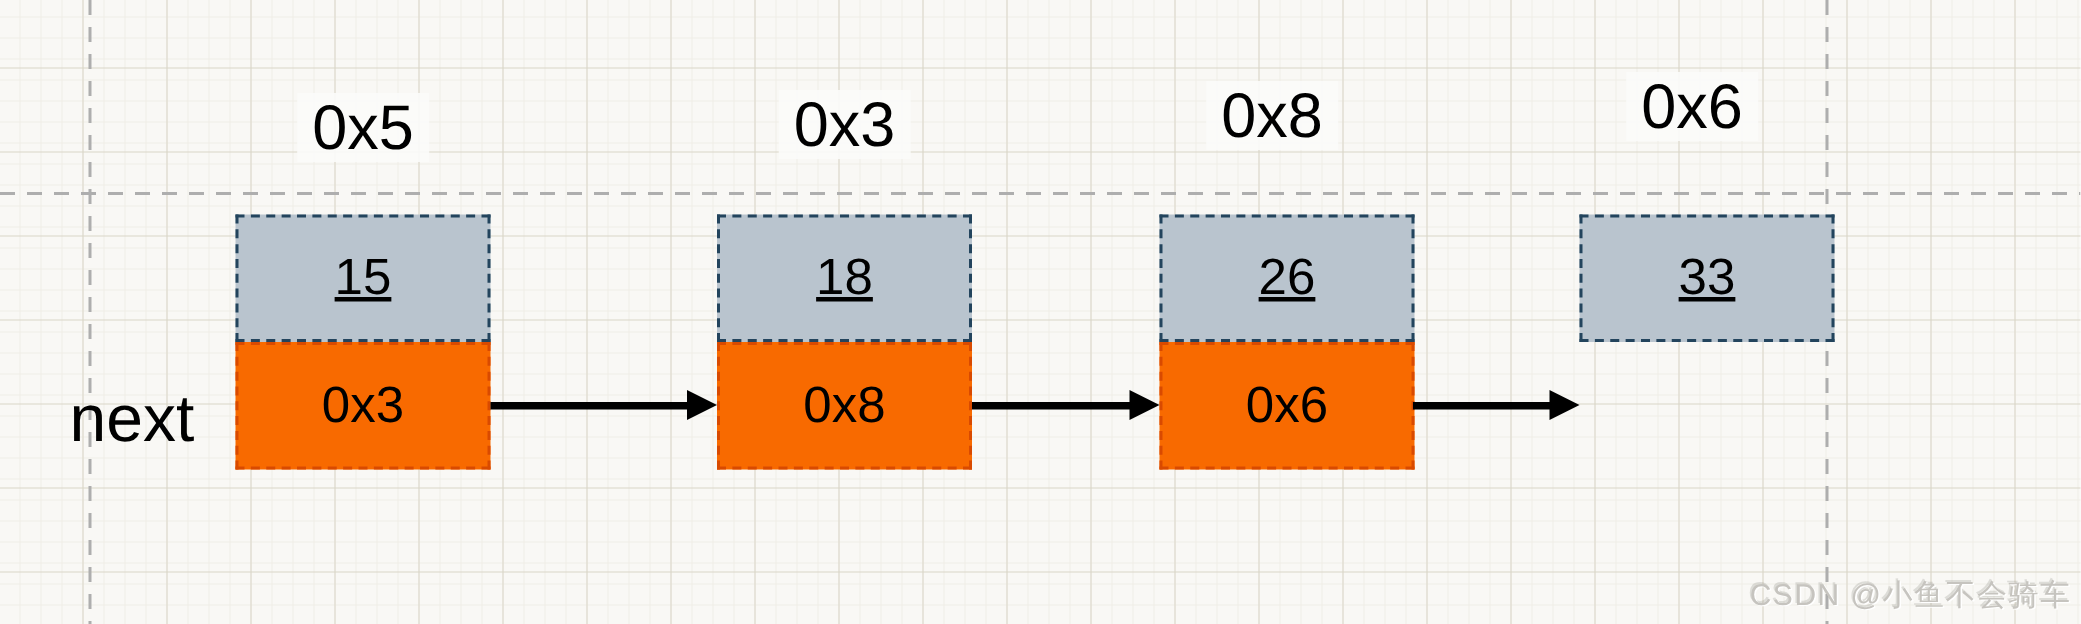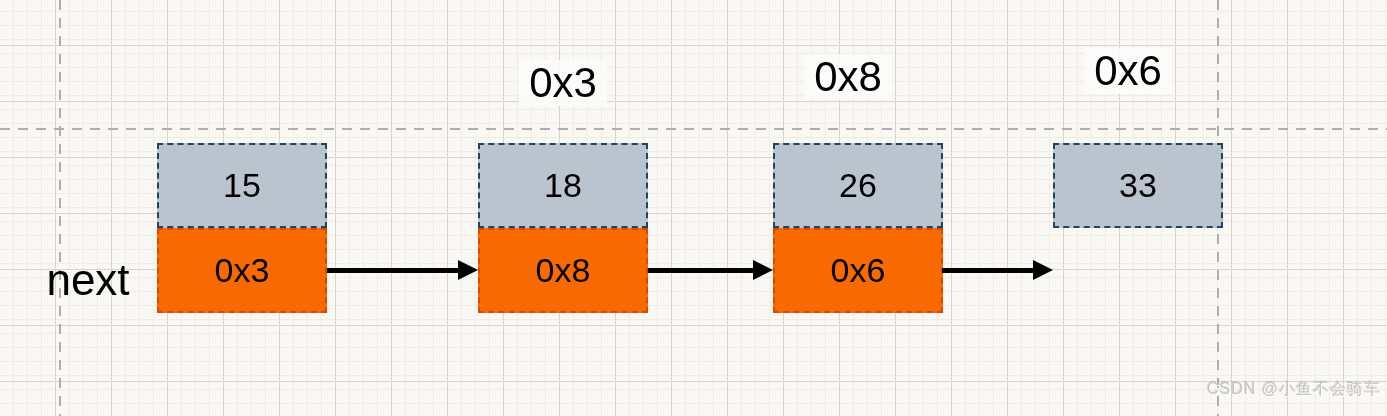--- a/index.html
+++ b/index.html
@@ -68,20 +68,21 @@
     height: 85px;
     display: flex;
     align-items: center;
     justify-content: center;
     font-size: 34px;
     color: #000;
   }
   .cell.date {
     background: var(--date_fill, #b9c4ce);
     border: 2px dashed var(--date_border, #23445d);
+    text-decoration: underline;
   }
   .cell.next {
     background: var(--next_fill, #f86a00);
     border: 2px dashed var(--next_border, #d94a00);
   }
 
   
   .arrow-line {
     position: absolute;
     top: 268px;
@@ -94,39 +95,40 @@
     width: 0; height: 0;
     border-left: 20px solid var(--arrow, #000);
     border-top: 10px solid transparent;
     border-bottom: 10px solid transparent;
   }
 
   
   .watermark {
     position: absolute;
     right: 6px;
-    bottom: 16px;
-    font-size: 16px;
+    bottom: 6px;
+    font-size: 20px;
     letter-spacing: 1px;
     color: #c6c4bf;
     text-shadow: 1px 1px 0 #ffffff, -1px -1px 0 rgba(140,138,132,0.25);
     white-space: nowrap;
   }
 </style>
 </head>
 <body>
 
 <div class="canvas">
 
   <div class="guide-h"></div>
   <div class="guide-v left"></div>
   <div class="guide-v right"></div>
 
   <div class="row-label" style="left:73px; top:258px;margin-left:15px;">next</div>
 
+  <div class="addr" style="left:242px; top:62px;">0x5</div>
   <div class="addr" style="left:563px; top:60px;">0x3</div>
   <div class="addr" style="left:848px; top:54px;">0x8</div>
   <div class="addr" style="left:1128px; top:48px;">0x6</div>
 
   <div class="node" style="left:157px;">
     <div class="cell date">15</div>
     <div class="cell next">0x3</div>
   </div>
 
   <div class="node" style="left:478px;">

